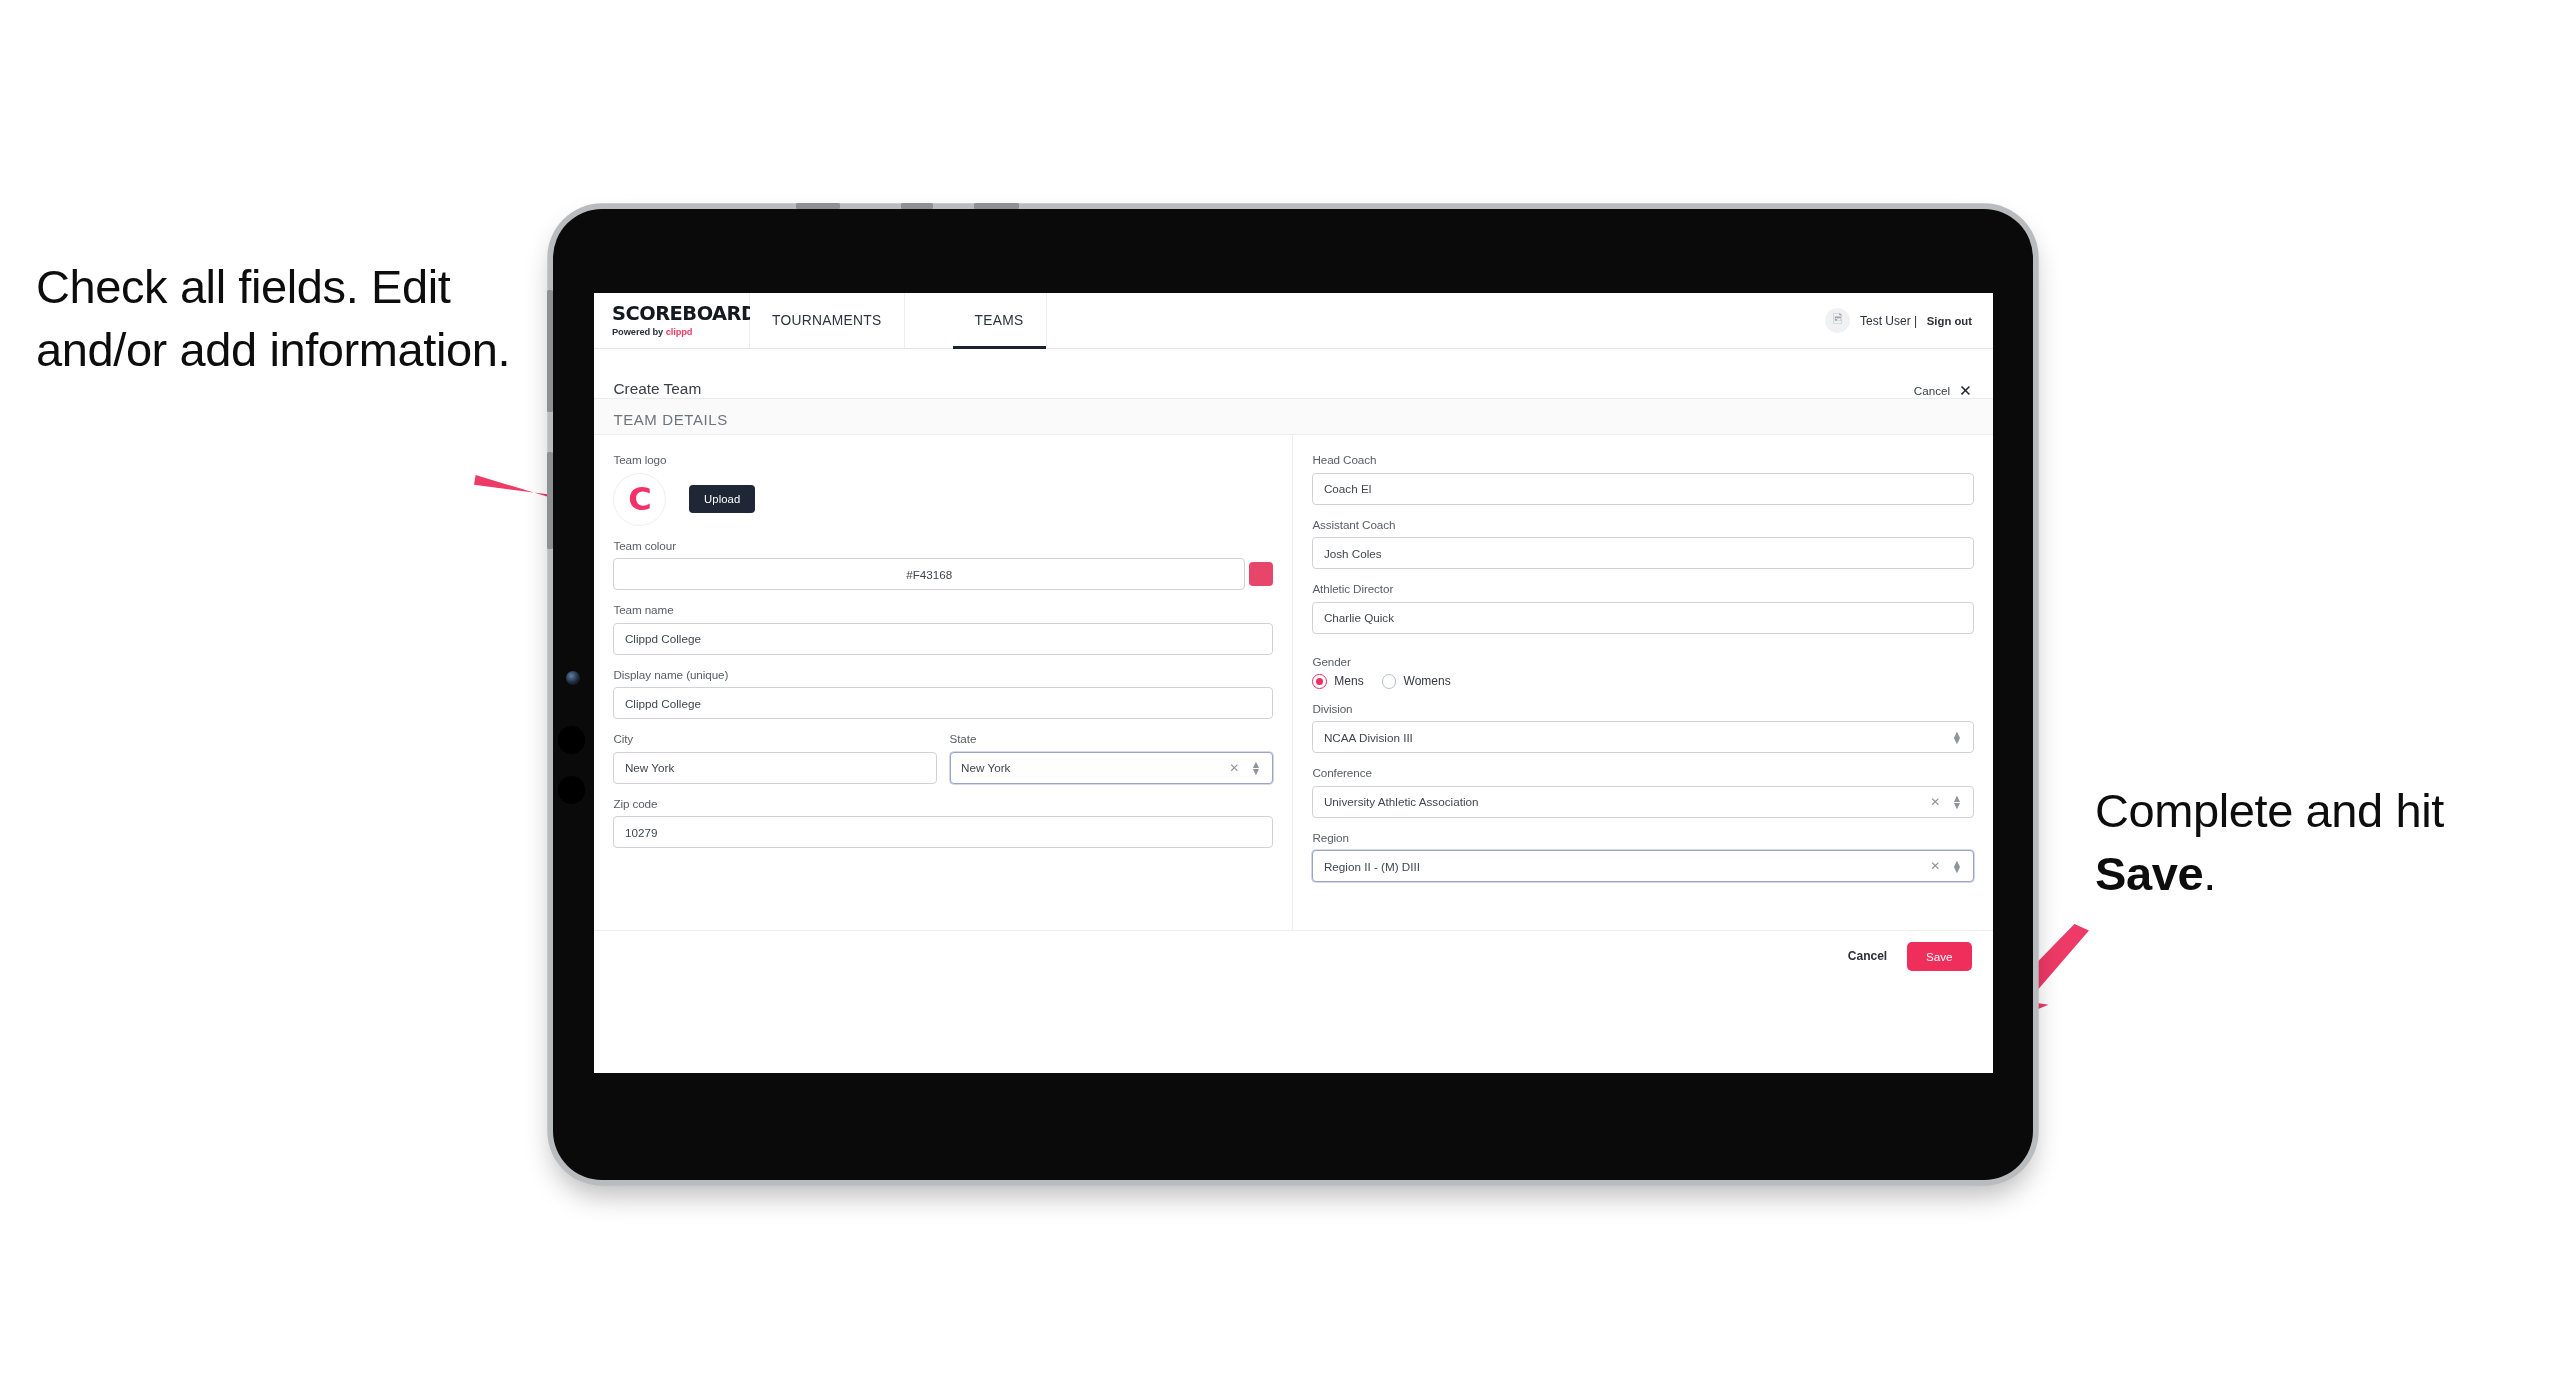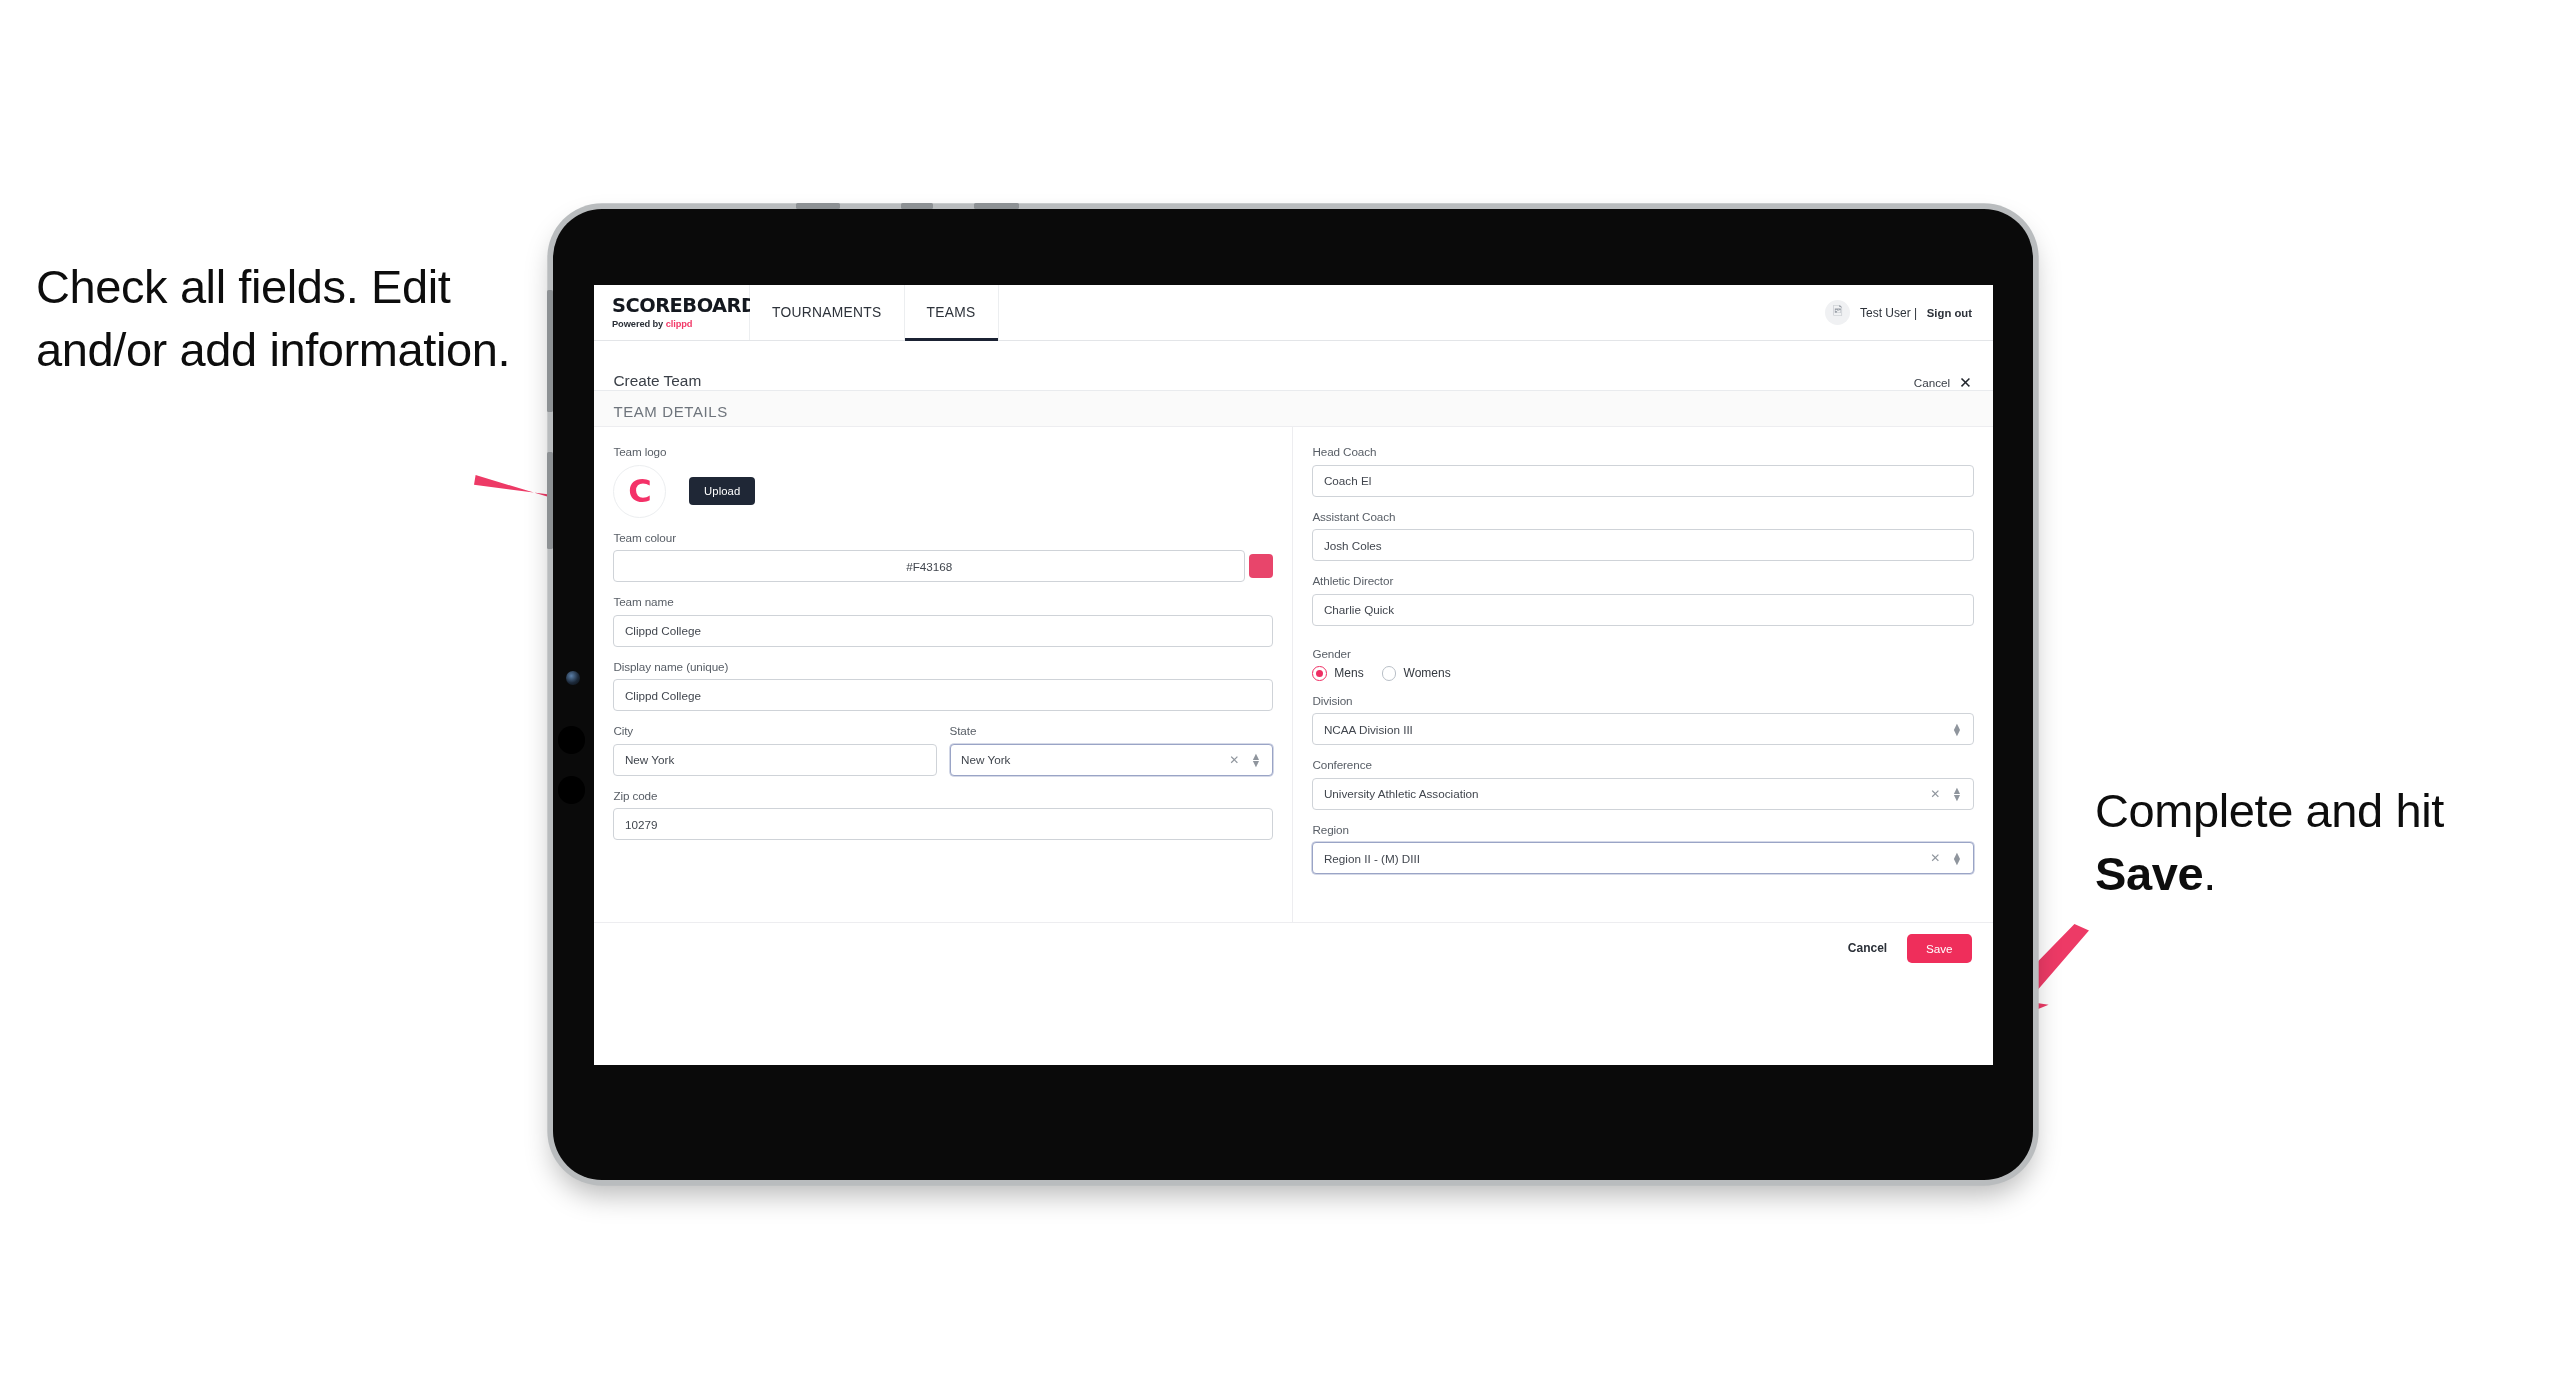--- a/index.html
+++ b/index.html
@@ -50,21 +50,21 @@
   }
   .port {
     position: absolute; left: 4.9px;
     width: 27.6px; height: 27.6px; border-radius: 50%;
     background: #000;
   }
 
   
   .screen {
     position: absolute;
-    left: 41px; top: 76px;
+    left: 41px; top: 84px;
     width: 1399px; height: 780px;
     background: #ffffff;
     overflow: hidden;
   }
 
   
   .app-header {
     position: relative; height: 56px;
     background: #ffffff;
     border-bottom: 0.8px solid #e3e5e8;
@@ -79,21 +79,21 @@
     font-family: "DejaVu Sans", sans-serif;
     font-weight: 700; font-size: 19.4px; letter-spacing: -0.5px;
     color: #14181f; line-height: 1;
   }
   .brand-sub {
     margin-top: 4px; font-size: 9.3px; color: #2b3038; font-weight: 600;
     letter-spacing: -0.1px;
   }
   .brand-sub .pink { color: #f23a68; font-weight: 700; }
 
-  .navtabs { display: flex; align-items: stretch; }
+  .navtabs { display: flex; align-items: stretch; gap: 48px; }
   .navtab {
     display: flex; align-items: center; padding: 0 22px;
     font-size: 13.8px; color: #2d323a; letter-spacing: 0.3px;
     border-right: 0.8px solid #eceef0;
     position: relative; background: #fff;
   }
   .navtab.active::after {
     content: ""; position: absolute; left: 0; right: 0; bottom: -0.8px;
     height: 3.2px; background: #1b2233;
   }

